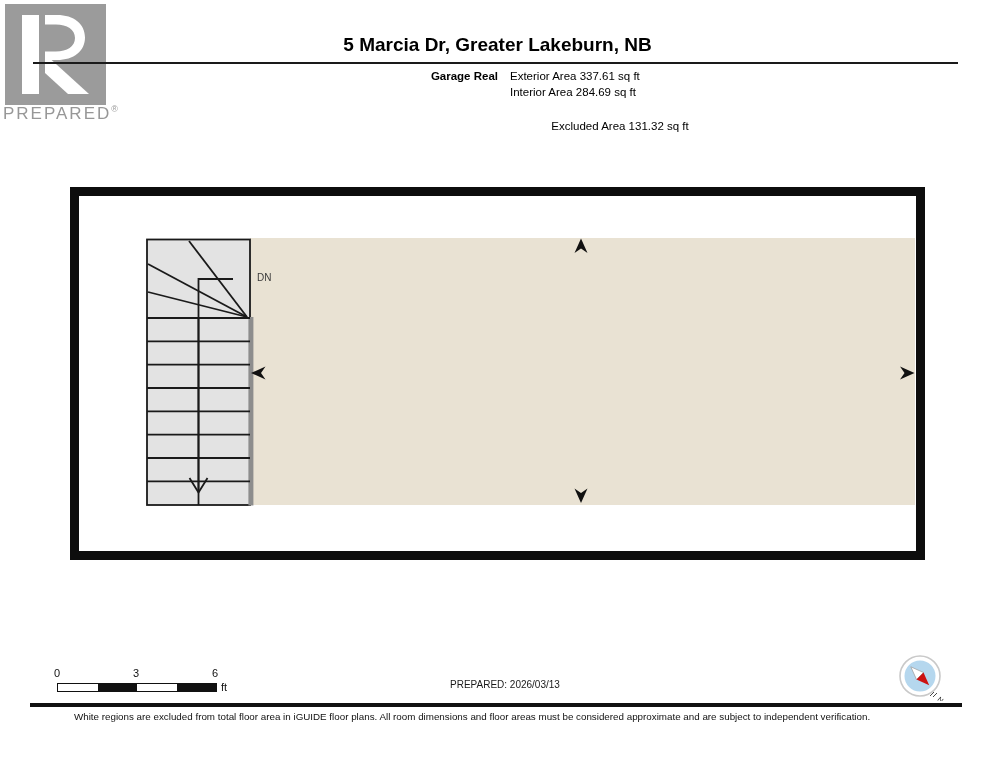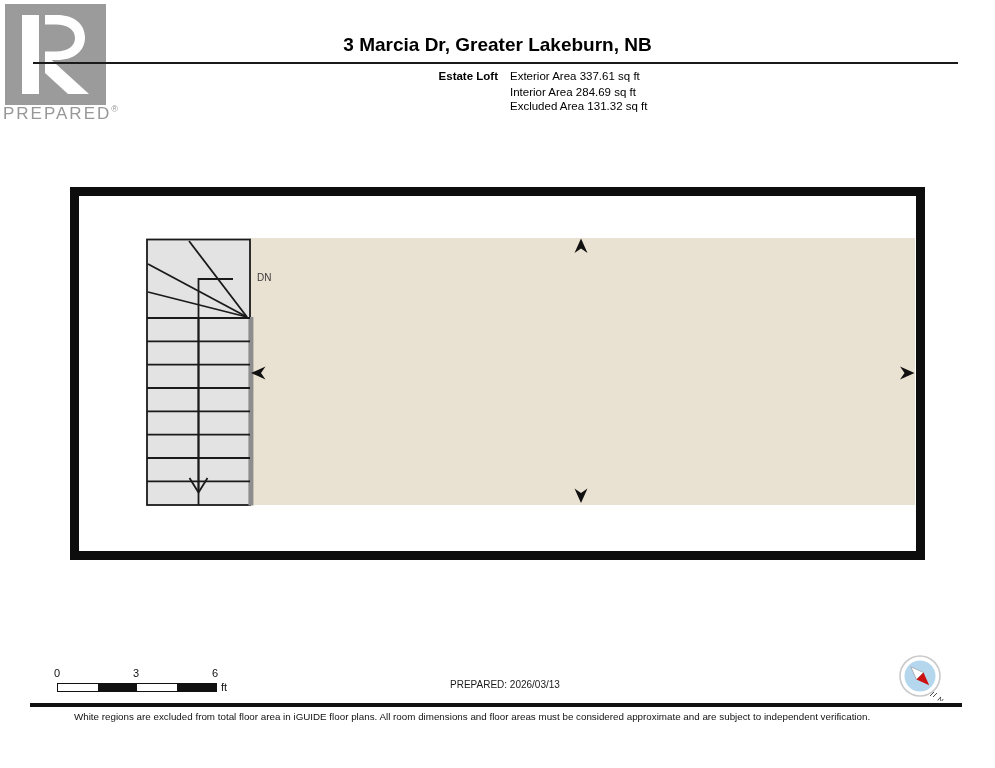--- a/index.html
+++ b/index.html
@@ -46,26 +46,26 @@
   <svg id="logo-box" class="abs" viewBox="0 0 101 101">
     <rect width="101" height="101" fill="#9b9b9b"></rect>
     <rect x="17" y="11" width="17" height="79" fill="#ffffff"></rect>
     <path d="M40,11 h12 c17,0 28,9 28,22.5 C80,47 69,56 52,56 h-12 z M40,20.5 v27 h11 c11,0 19,-5 19,-13.5 c0,-8.5 -8,-13.5 -19,-13.5 z" fill="#ffffff" fill-rule="evenodd"></path>
     <path d="M40,50 L84,90 L63,90 L40,69 Z" fill="#ffffff"></path>
   </svg>
   <div id="realtor-word" class="abs"><span>PREPARED</span><span class="reg">®</span></div>
 
   <div id="header-line" class="abs"></div>
 
-  <div id="page-title" class="abs">3 Marcia Dr, Greater Lakeburn, NB</div>
+  <div id="page-title" class="abs">5 Marcia Dr, Greater Lakeburn, NB</div>
 
-  <div id="floor-label" class="abs">Estate Loft</div>
+  <div id="floor-label" class="abs">Garage Real</div>
   <div class="abs area-line" style="top:70px;">Exterior Area 337.61 sq ft</div>
   <div class="abs area-line" style="top:86px;">Interior Area 284.69 sq ft</div>
-  <div class="abs area-line" style="top:100px;">Excluded Area 131.32 sq ft</div>
+  <div class="abs area-line" style="top:120px;text-align:center;">Excluded Area 131.32 sq ft</div>
 
   <div id="plan-border" class="abs"></div>
   <div id="storage-room" class="abs" style="background-color: rgb(233, 226, 211);"></div>
 
   <svg id="plan-svg" class="abs" viewBox="0 0 995 768">
 
     <rect x="147" y="239.5" width="103" height="265.5" stroke="#1a1a1a" stroke-width="1.8" style="fill: rgb(227, 227, 227);"></rect>
 
     <rect x="248.4" y="317" width="5" height="188.5" fill="#8d8d8d"></rect>
 

